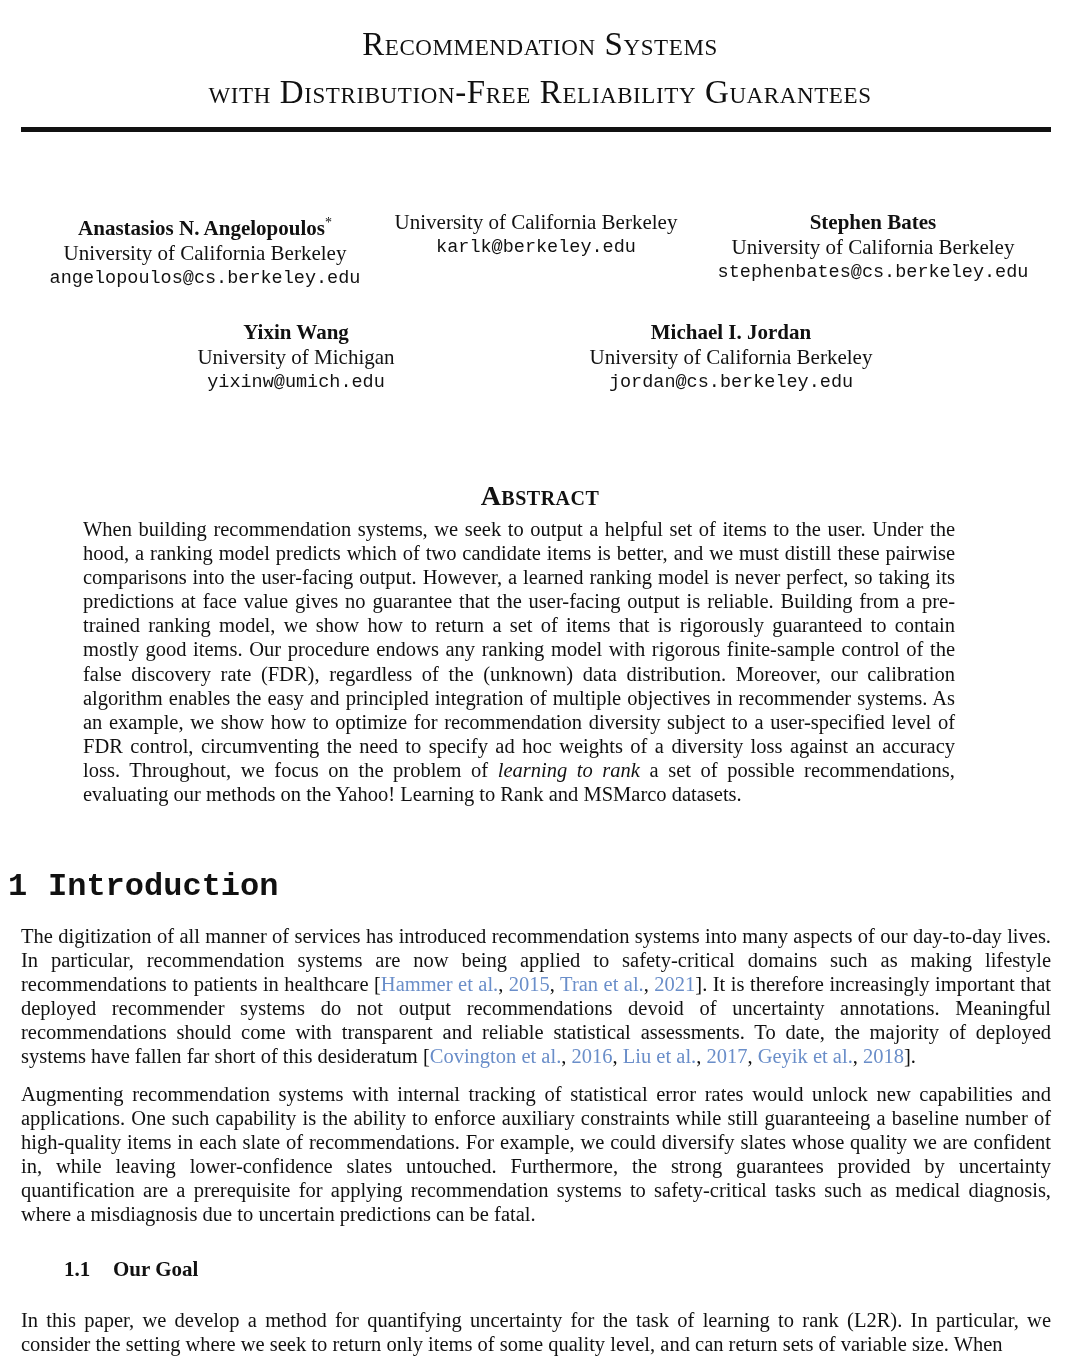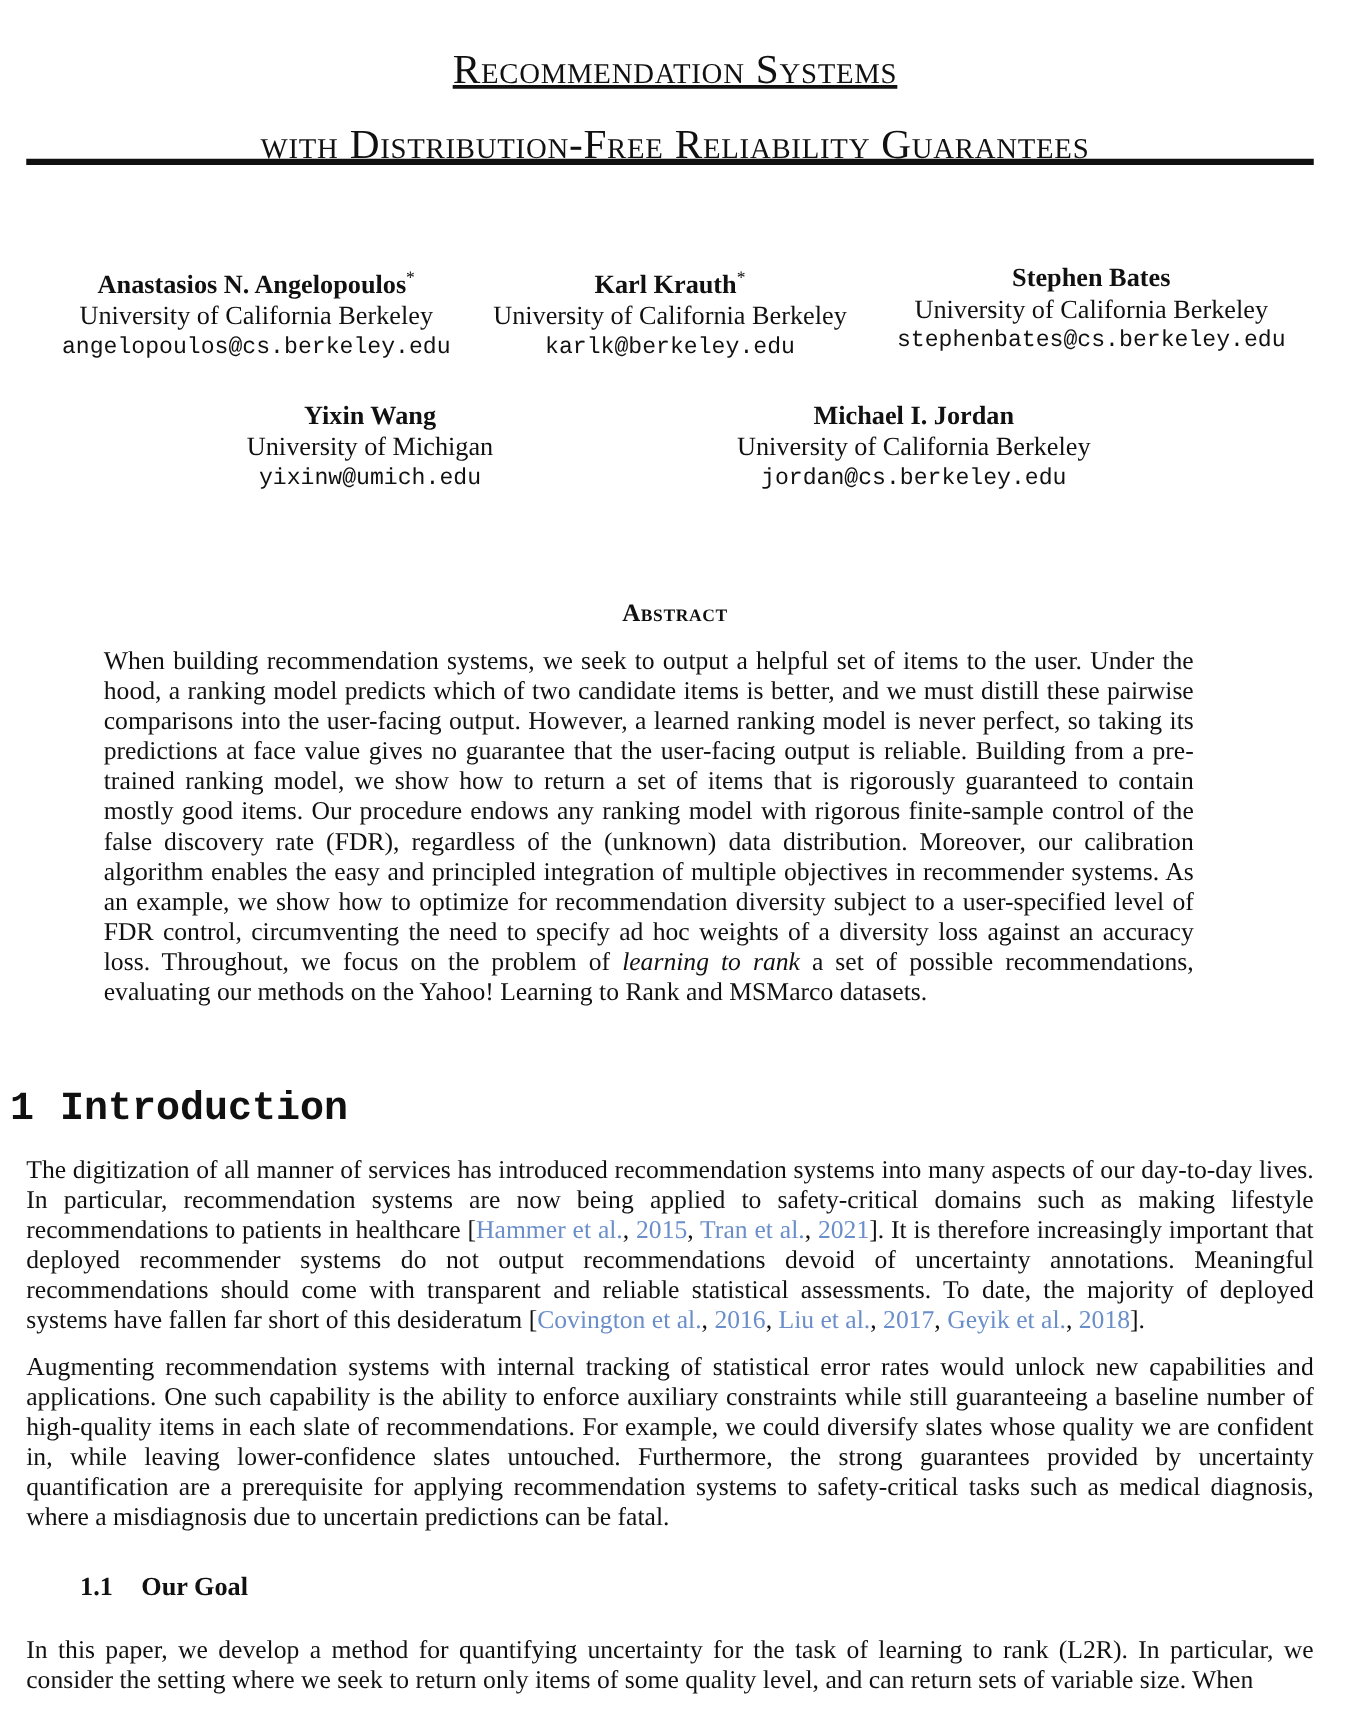--- a/index.html
+++ b/index.html
@@ -6,33 +6,33 @@
   body {
     width: 1080px; height: 1369px; overflow: hidden; position: relative;
     font-family: "Liberation Serif", "DejaVu Serif", serif;
     color: #111111;
   }
   .title {
     position: absolute; left: 0; width: 1080px; top: 18px;
     text-align: center; font-size: 33px; line-height: 44px; letter-spacing: 0.6px;
     font-variant: small-caps; font-weight: normal;
   }
-  .title div { margin: 16px; text-decoration: underline; }
+  .title div { margin: 4px; }
   .rule {
     position: absolute; left: 21px; width: 1030px; top: 127px; height: 5px; background: #111;
   }
   .author {
     position: absolute; text-align: center; font-size: 21px; line-height: 25px;
     transform: translateX(-50%); white-space: nowrap;
   }
   .author .name { font-weight: bold; }
   .author .email { font-family: "Liberation Mono", "DejaVu Sans Mono", monospace; font-size: 18.5px; }
   .abstract-head {
     position: absolute; left: 0; width: 1080px; top: 480px; text-align: center;
-    font-size: 20px; font-weight: bold; font-variant: small-caps; letter-spacing: 0.5px;
+    font-size: 28px; font-weight: bold; font-variant: small-caps; letter-spacing: 0.5px;
   }
   .abstract {
     position: absolute; left: 83px; width: 872px; top: 517px;
     font-size: 20.5px; line-height: 24.1px; text-align: justify;
   }
   .sec {
     position: absolute; left: 8px; font-weight: bold; font-size: 32px; font-family: Liberation Mono, monospace;
   }
   .sec .num { display: inline-block; width: 40px; }
   .subsec { position: absolute; left: 21px; font-weight: bold; font-size: 21px; }
@@ -52,21 +52,20 @@
   <div>with Distribution-Free Reliability Guarantees</div>
 </div>
 <div class="rule"></div>
 
 <div class="author" style="left:205px; top:210px;">
   <div class="name"><span>Anastasios N. Angelopoulos</span><sup style="font-weight:normal;font-size:14px;">*</sup></div>
   <div>University of California Berkeley</div>
   <div class="email">angelopoulos@cs.berkeley.edu</div>
 </div>
 <div class="author" style="left:536px; top:210px;">
-  <div class="name"><span>Karl Krauth</span><sup style="font-weight:normal;font-size:14px;">*</sup></div>
   <div>University of California Berkeley</div>
   <div class="email">karlk@berkeley.edu</div>
 </div>
 <div class="author" style="left:873px; top:210px;">
   <div class="name">Stephen Bates</div>
   <div>University of California Berkeley</div>
   <div class="email">stephenbates@cs.berkeley.edu</div>
 </div>
 <div class="author" style="left:296px; top:320px;">
   <div class="name">Yixin Wang</div>

